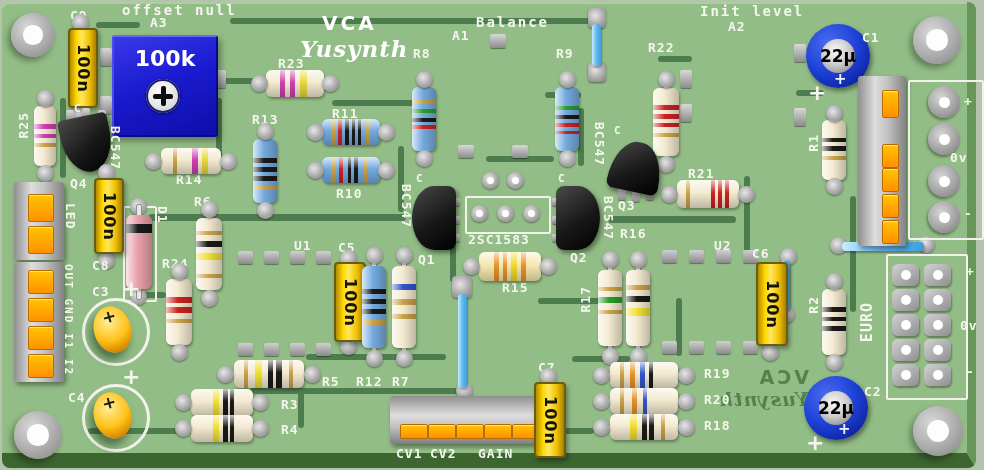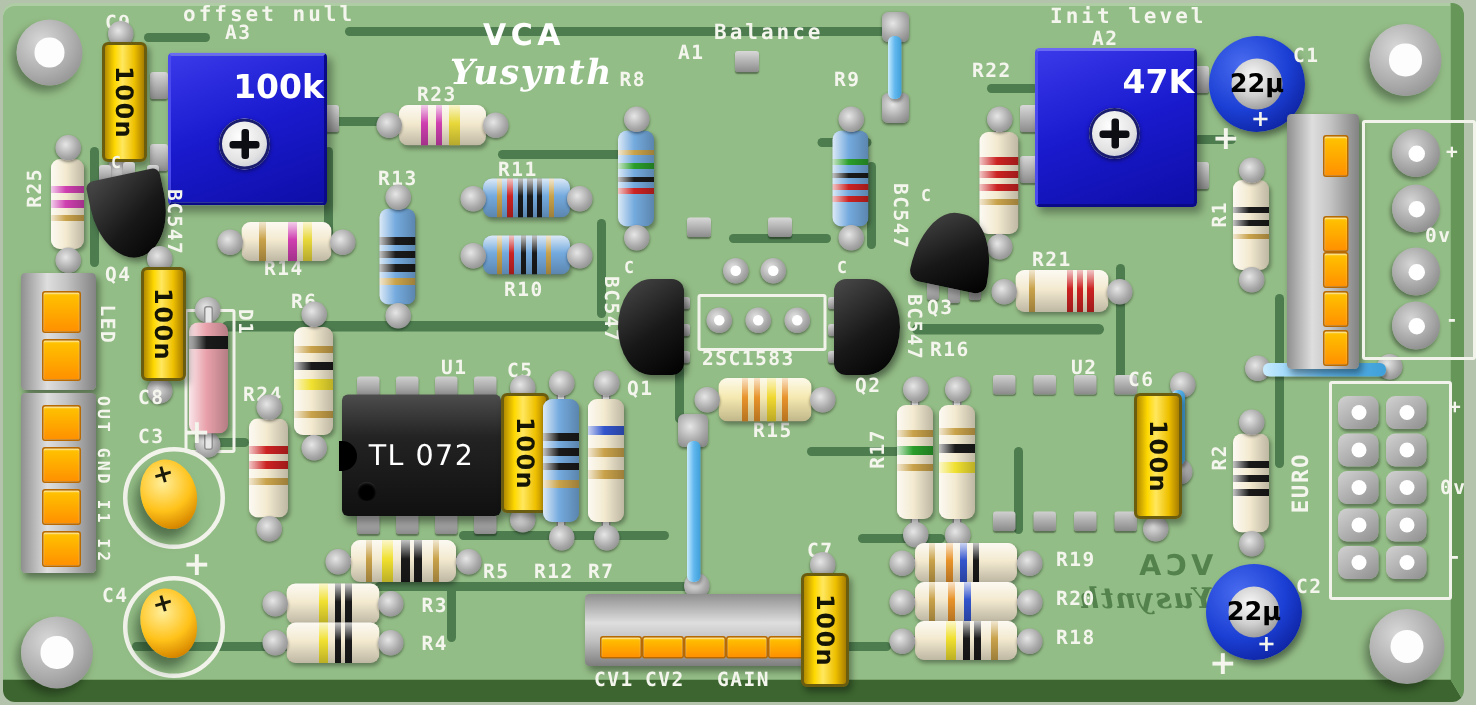--- a/index.html
+++ b/index.html
@@ -33,21 +33,21 @@
   .rg.h .pad.a{left:-5px;} .rg.h .pad.b{right:-5px;}
   .rg.v .pad{left:50%;margin-left:-8.5px;}
   .rg.v .pad.a{top:-5px;} .rg.v .pad.b{bottom:-5px;}
   .rg .bdy{position:absolute;border-radius:6px;box-shadow:1px 2px 3px rgba(0,0,0,.35);}
   .rg.h .bdy{left:13%;right:13%;top:0;bottom:0;}
   .rg.v .bdy{top:13%;bottom:13%;left:0;right:0;}
   .rg.h .bdy::after{content:"";position:absolute;inset:0;border-radius:6px;background:linear-gradient(180deg,rgba(255,255,255,.75),rgba(255,255,255,0) 45%,rgba(0,0,0,.22));}
   .rg.v .bdy::after{content:"";position:absolute;inset:0;border-radius:6px;background:linear-gradient(90deg,rgba(255,255,255,.75),rgba(255,255,255,0) 45%,rgba(0,0,0,.22));}
   .cream{background-color:#f3ead0;} .blue{background-color:#74aade;} .pinkb{background-color:#e8a0aa;} .ylwb{background-color:#f5e9b0;}
   .trim{position:absolute;background:linear-gradient(160deg,#3a3aea 0%,#1b1bd0 45%,#0e0ea8 100%);border:2px solid #0a0a88;border-top-color:#6a6af2;border-left-color:#4a4aee;border-radius:3px;box-shadow:3px 4px 6px rgba(0,0,0,.35);}
-  .trim .val{position:absolute;top:9px;left:0;right:0;text-align:right;color:#fff;font:bold 22px "DejaVu Sans",sans-serif;}
+  .trim .val{position:absolute;top:9px;left:0;right:0;text-align:center;color:#fff;font:bold 22px "DejaVu Sans",sans-serif;}
   .screw{position:absolute;width:34px;height:34px;border-radius:50%;background:radial-gradient(circle at 42% 36%,#ffffff,#e2e2e2 55%,#aab0c8);box-shadow:inset 0 0 0 2px #1a1d6e,0 1px 3px rgba(0,0,0,.5);}
   .screw::before{content:"";position:absolute;left:50%;top:50%;width:20px;height:5px;margin:-2.5px 0 0 -10px;background:#0d0d14;border-radius:2px;}
   .screw::after{content:"";position:absolute;left:50%;top:50%;width:5px;height:20px;margin:-10px 0 0 -2.5px;background:#0d0d14;border-radius:2px;}
   .leg{position:absolute;background:linear-gradient(180deg,#d8d8d8,#8c8c8c);border-radius:2px;box-shadow:0 1px 1px rgba(0,0,0,.4);}
   .ic{position:absolute;background:linear-gradient(180deg,#4d4d4d,#232323 35%,#101010);border-radius:4px;box-shadow:2px 4px 6px rgba(0,0,0,.45);display:flex;align-items:center;justify-content:center;}
   .ic .txt{color:#fff;font:19px "DejaVu Sans",sans-serif;letter-spacing:1px;}
   .ic .notch{position:absolute;left:-2px;top:50%;width:12px;height:20px;margin-top:-10px;border-radius:0 10px 10px 0;background:#000;}
   .ic .dot{position:absolute;left:10px;bottom:10px;width:13px;height:13px;border-radius:50%;background:#000;box-shadow:inset 0 1px 2px #333;}
   .pin{position:absolute;width:15px;height:13px;background:linear-gradient(180deg,#d0d0d0,#8a8a8a);border-radius:2px;box-shadow:0 1px 1px rgba(0,0,0,.4);}
   .tran{position:absolute;background:linear-gradient(145deg,#4a4a4a,#181818 55%,#000);box-shadow:2px 3px 5px rgba(0,0,0,.45);}
@@ -129,24 +129,20 @@
     <div class="val">100k</div>
     <div class="screw" style="left:32px;top:42px"></div>
   </div>
   <div class="leg" style="left:490px;top:34px;width:16px;height:14px"></div>
   <div class="leg" style="left:458px;top:145px;width:16px;height:13px"></div>
   <div class="leg" style="left:512px;top:145px;width:16px;height:13px"></div>
   <div class="leg" style="left:680px;top:70px;width:12px;height:18px"></div>
   <div class="leg" style="left:680px;top:104px;width:12px;height:18px"></div>
   <div class="leg" style="left:794px;top:44px;width:12px;height:18px"></div>
   <div class="leg" style="left:794px;top:108px;width:12px;height:18px"></div>
-  <div class="trim" style="left:690px;top:32px;width:104px;height:102px">
-    <div class="val">47K</div>
-    <div class="screw" style="left:34px;top:38px"></div>
-  </div>
 
   <span class="lbl" style="left:70px;top:8px">C9</span>
   <div class="pad" style="left:72px;top:14px"></div>
   <div class="pad" style="left:72px;top:104px"></div>
   <div class="capy" style="left:68px;top:28px;width:26px;height:76px">
       <span>100n</span>
     </div>
 
   <span class="lbl sm" style="left:74px;top:102px">C</span>
   <div class="leg" style="left:66px;top:110px;width:8px;height:12px"></div>
@@ -332,25 +328,20 @@
 
   <span class="lbl" style="left:294px;top:238px">U1</span>
   <div class="pin" style="left:238px;top:251px"></div>
     <div class="pin" style="left:264px;top:251px"></div>
     <div class="pin" style="left:290px;top:251px"></div>
     <div class="pin" style="left:316px;top:251px"></div>
   <div class="pin" style="left:238px;top:343px"></div>
     <div class="pin" style="left:264px;top:343px"></div>
     <div class="pin" style="left:290px;top:343px"></div>
     <div class="pin" style="left:316px;top:343px"></div>
-  <div class="ic" style="left:228px;top:263px;width:106px;height:81px">
-    <div class="notch"></div>
-      <div class="dot"></div>
-    <span class="txt">TL 072</span>
-  </div>
 
   <span class="lbl" style="left:338px;top:240px">C5</span>
   <div class="pad" style="left:340px;top:250px"></div>
   <div class="pad" style="left:340px;top:338px"></div>
   <div class="capy" style="left:334px;top:262px;width:28px;height:76px">
       <span>100n</span>
     </div>
   <div class="rg v" style="left:362px;top:252px;width:24px;height:110px">
       <i class="lead"></i>
       <b class="bdy blue" style="background-image:linear-gradient(180deg,transparent 0 28%,#1a1a1a 28% 34%,transparent 34% 40%,#1a1a1a 40% 46%,transparent 46% 52%,#1a1a1a 52% 58%,transparent 58% 66%,#c9a24a 66% 72%,transparent 72%)"></b>

